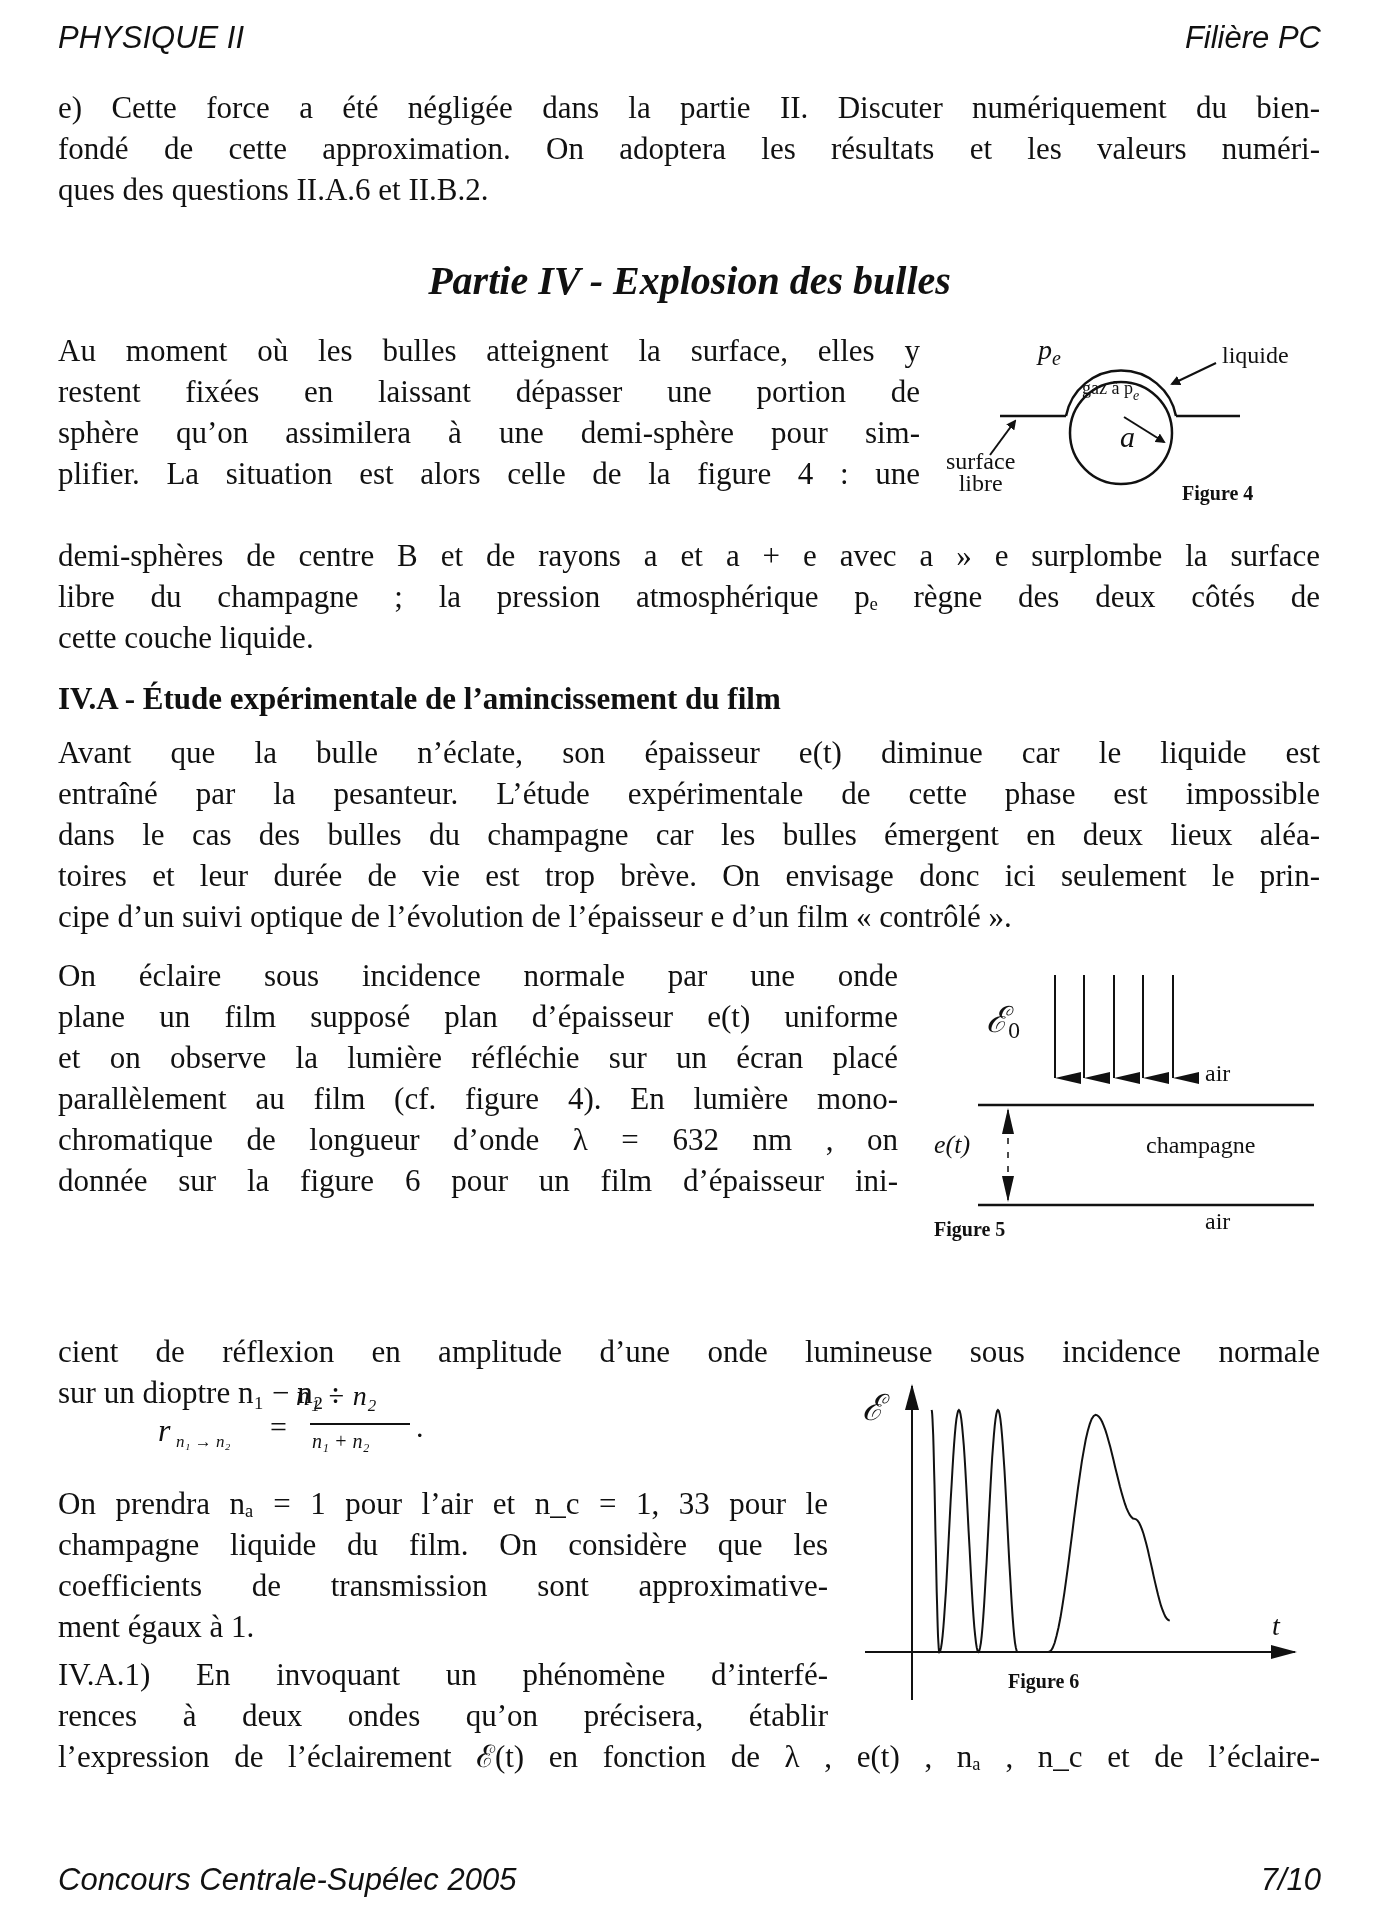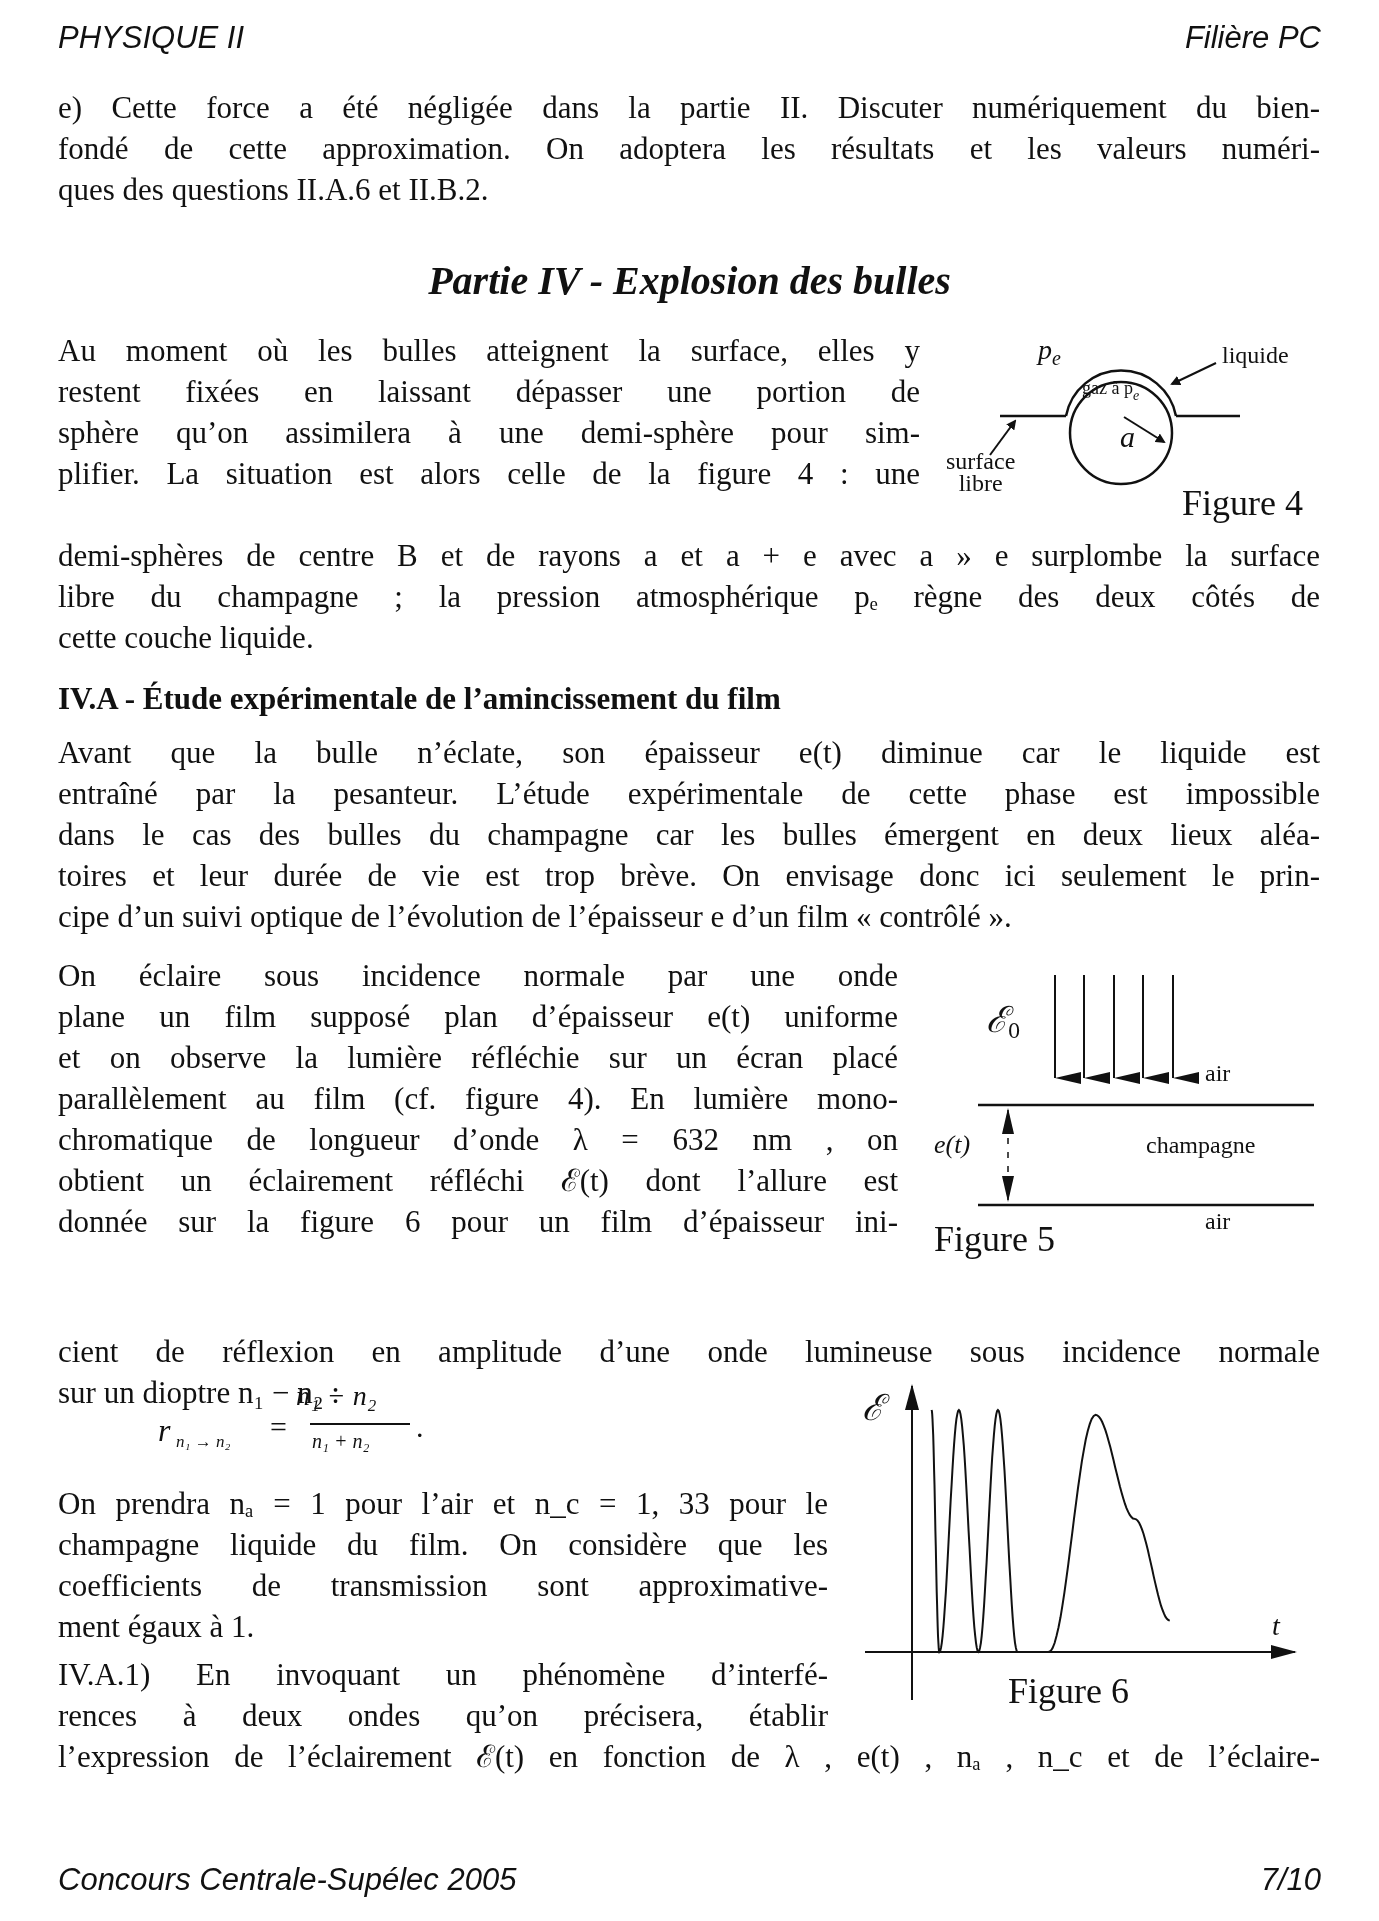--- a/index.html
+++ b/index.html
@@ -7,21 +7,21 @@
   .hdr { position: absolute; font-family: "Liberation Sans", sans-serif; font-style: italic; font-size: 31px; }
   .serif { font-family: "Liberation Serif", serif; font-size: 31px; line-height: 41px; }
   .para { position: absolute; text-align: justify; }
   .m { font-style: italic; }
   .sub { font-size: 20px; vertical-align: -6px; font-style: italic; }
   .title { position: absolute; left: 0; width: 1379px; top: 257px; text-align: center; font-family: "Liberation Serif", serif; font-weight: bold; font-style: italic; font-size: 40px; }
   .h2 { position: absolute; left: 58px; top: 681px; font-family: "Liberation Serif", serif; font-weight: bold; font-size: 31px; }
   .line { display: block; white-space: nowrap; }
   .just { display: block; text-align: justify; text-align-last: justify; }
   .fig { position: absolute; }
-  .figlabel { font-family: "Liberation Serif", serif; font-weight: normal; font-size: 36px; position: absolute; }
+  .figlabel { font-family: "Liberation Serif", serif; font-weight: bold; font-size: 20px; position: absolute; }
   .flab { font-family: "Liberation Serif", serif; font-size: 24px; position: absolute; }
   .frac { position: absolute; font-family: "Liberation Serif", serif; font-size: 30px; }
 </style>
 </head>
 <body>
 
 <div class="hdr" style="left:58px; top:20px;">PHYSIQUE II</div>
 <div class="hdr" style="right:58px; top:20px;">Filière PC</div>
 
 <div class="para serif" style="left:58px; top:87px; width:1262px;">
@@ -79,21 +79,20 @@
   <span class="just">toires et leur durée de vie est trop brève. On envisage donc ici seulement le prin-</span>
   <span class="line">cipe d’un suivi optique de l’évolution de l’épaisseur e  d’un film « contrôlé ».</span>
 </div>
 
 <div class="para serif" style="left:58px; top:955px; width:840px;">
   <span class="just">On éclaire sous incidence normale par une onde</span>
   <span class="just">plane un film supposé plan d’épaisseur e(t)  uniforme</span>
   <span class="just">et on observe la lumière réfléchie sur un écran placé</span>
   <span class="just">parallèlement au film (cf. figure 4). En lumière mono-</span>
   <span class="just">chromatique de longueur d’onde  λ = 632 nm ,  on</span>
-  <span class="just">obtient un éclairement réfléchi ℰ(t)  dont l’allure est</span>
   <span class="just">donnée sur la figure 6 pour un film d’épaisseur ini-</span>
 </div>
 <div class="para serif" style="left:58px; top:1283px; width:1262px;margin-top:48px;">
   <span class="just">cient de réflexion en amplitude d’une onde lumineuse sous incidence normale</span>
   <span class="line">sur un dioptre n₁ − n₂  :</span>
 </div>
 
 <div class="fig" style="left:920px; top:950px; width:459px; height:320px;">
   <svg width="459" height="320">
     <defs>

